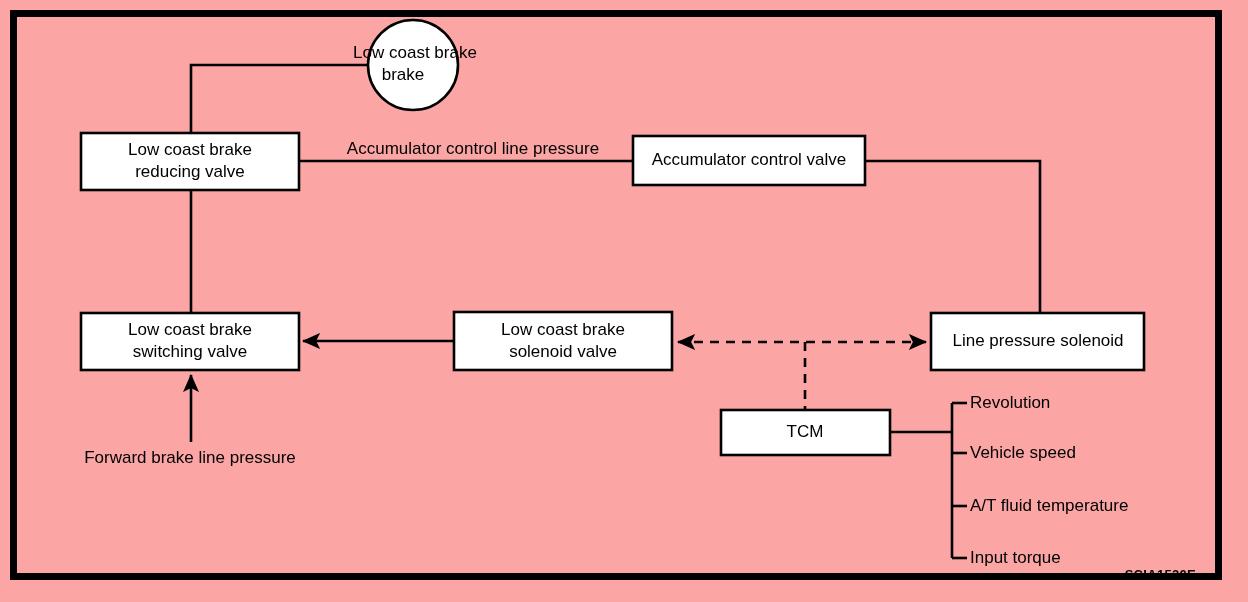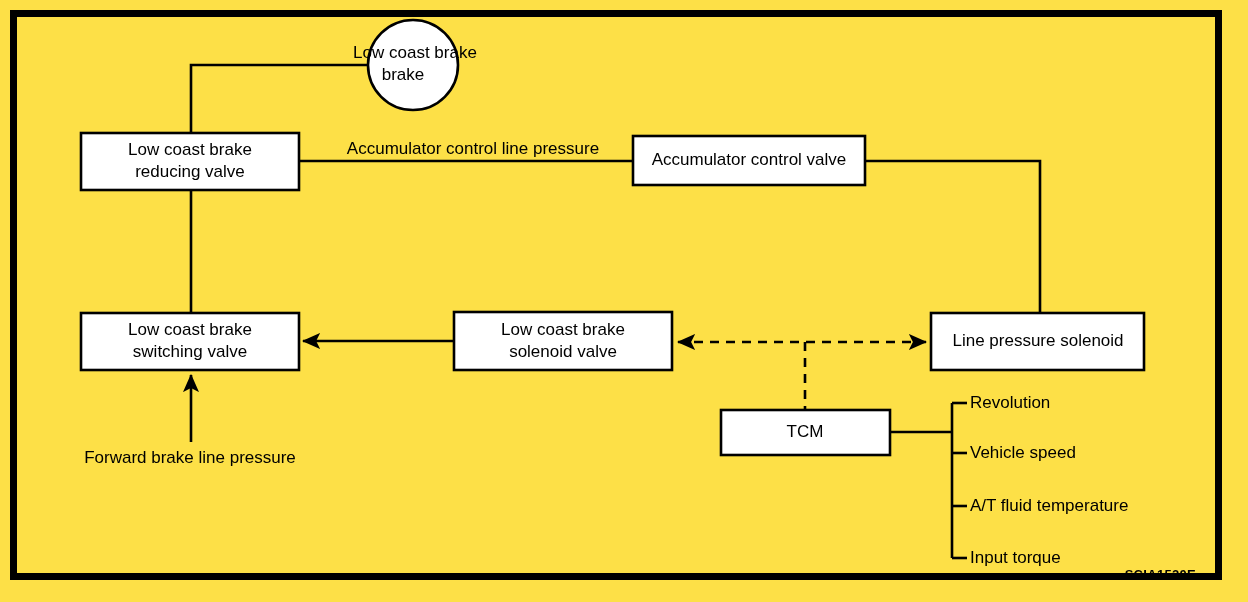--- a/index.html
+++ b/index.html
@@ -8,21 +8,21 @@
     padding: 0;
     background: #ffffff;
   }
   body {
     font-family: "Liberation Sans", sans-serif;
   }
   #canvas {
     position: relative;
     width: 1248px;
     height: 602px;
-    background: #fde047;
+    background: #fca5a5;
     overflow: hidden;
   }
   #diagram-svg {
     position: absolute;
     left: 0;
     top: 0;
     width: 1248px;
     height: 602px;
   }
   .frame {

